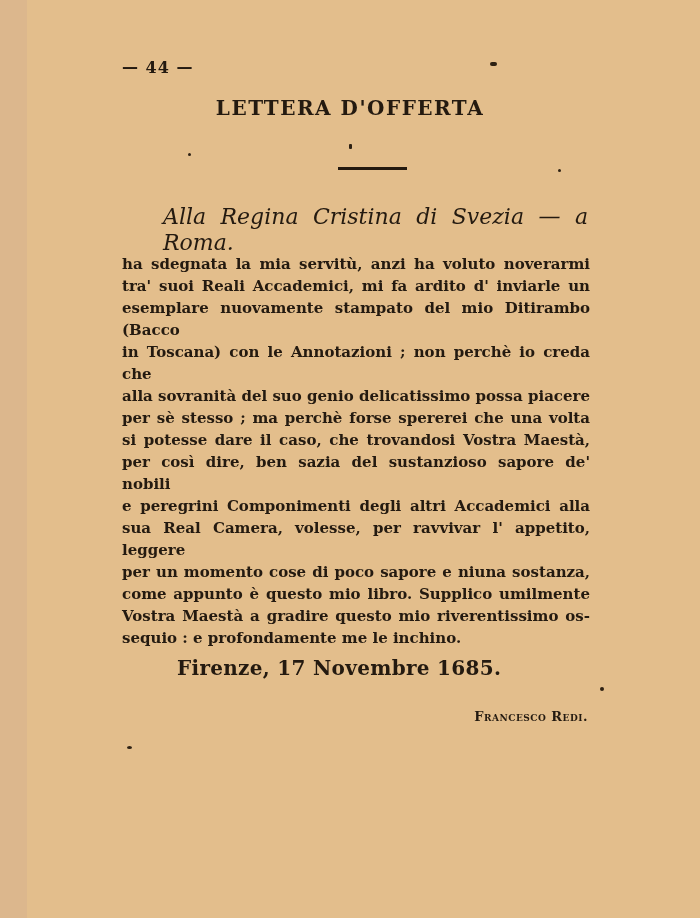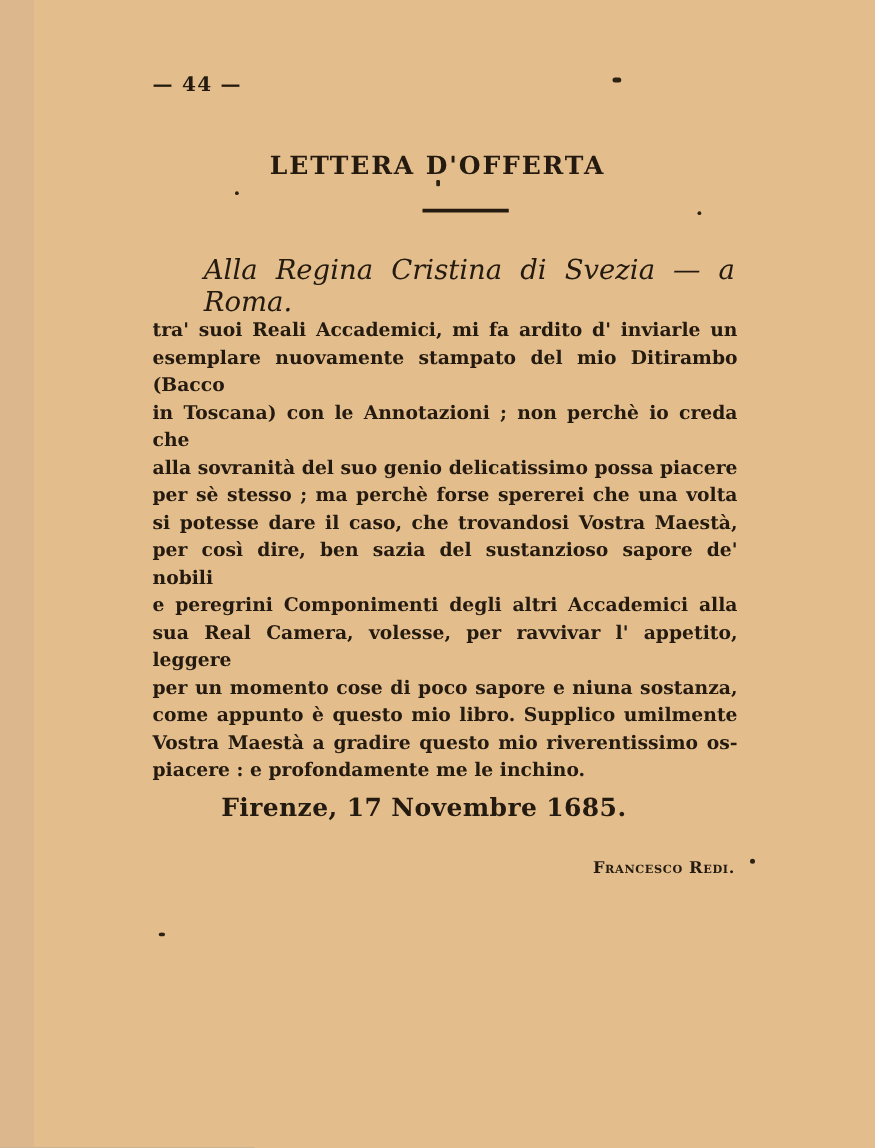--- a/index.html
+++ b/index.html
@@ -11,21 +11,21 @@
   }
   .page-edge {
     position:absolute; left:0; top:0; width:27px; height:918px;
     background:#dcb78d;
   }
   .pageno {
     position:absolute; top:58px; left:122px; width:500px;
     text-align:left; font-weight:bold; font-size:16px; letter-spacing:1px;
   }
   .title {
-    position:absolute; top:120px; left:116px; width:468px;
+    position:absolute; top:96px; left:116px; width:468px;
     text-align:center; font-weight:bold; font-size:20px; letter-spacing:1.5px;
   }
   .title-rule {
     position:absolute; top:167px; left:338px; width:69px; height:3px;
     background:#241a10;
   }
   .dedication {
     position:absolute; top:204px; left:163px; width:425px;
     font-style:italic; font-size:22px; line-height:26px;
     text-align:justify; text-align-last:justify;
@@ -63,33 +63,34 @@
 
   <div class="pageno">— 44 —</div>
 
   <div class="title">LETTERA D'OFFERTA</div>
 
   <div class="title-rule"></div>
 
   <div class="dedication">Alla Regina Cristina di Svezia — a Roma.</div>
 
   <div class="letter">
+    <div class="bline">ha sdegnata la mia servitù, anzi ha voluto noverarmi</div>
     <div class="bline">tra' suoi Reali Accademici, mi fa ardito d' inviarle un</div>
     <div class="bline">esemplare nuovamente stampato del mio Ditirambo (Bacco</div>
     <div class="bline">in Toscana) con le Annotazioni ; non perchè io creda che</div>
     <div class="bline">alla sovranità del suo genio delicatissimo possa piacere</div>
     <div class="bline">per sè stesso ; ma perchè forse spererei che una volta</div>
     <div class="bline">si potesse dare il caso, che trovandosi Vostra Maestà,</div>
     <div class="bline">per così dire, ben sazia del sustanzioso sapore de' nobili</div>
     <div class="bline">e peregrini Componimenti degli altri Accademici alla</div>
     <div class="bline">sua Real Camera, volesse, per ravvivar l' appetito, leggere</div>
     <div class="bline">per un momento cose di poco sapore e niuna sostanza,</div>
     <div class="bline">come appunto è questo mio libro. Supplico umilmente</div>
     <div class="bline">Vostra Maestà a gradire questo mio riverentissimo os-</div>
-    <div class="bline last">piacere : e profondamente me le inchino.</div>
+    <div class="bline last">sequio : e profondamente me le inchino.</div>
 
     <div class="dateline">Firenze, 17 Novembre 1685.</div>
     <div class="signature">Francesco Redi.</div>
   </div>
 
   <div class="speck s1"></div>
   <div class="speck s2"></div>
   <div class="speck s3"></div>
   <div class="speck s4"></div>
   <div class="speck s5"></div>

